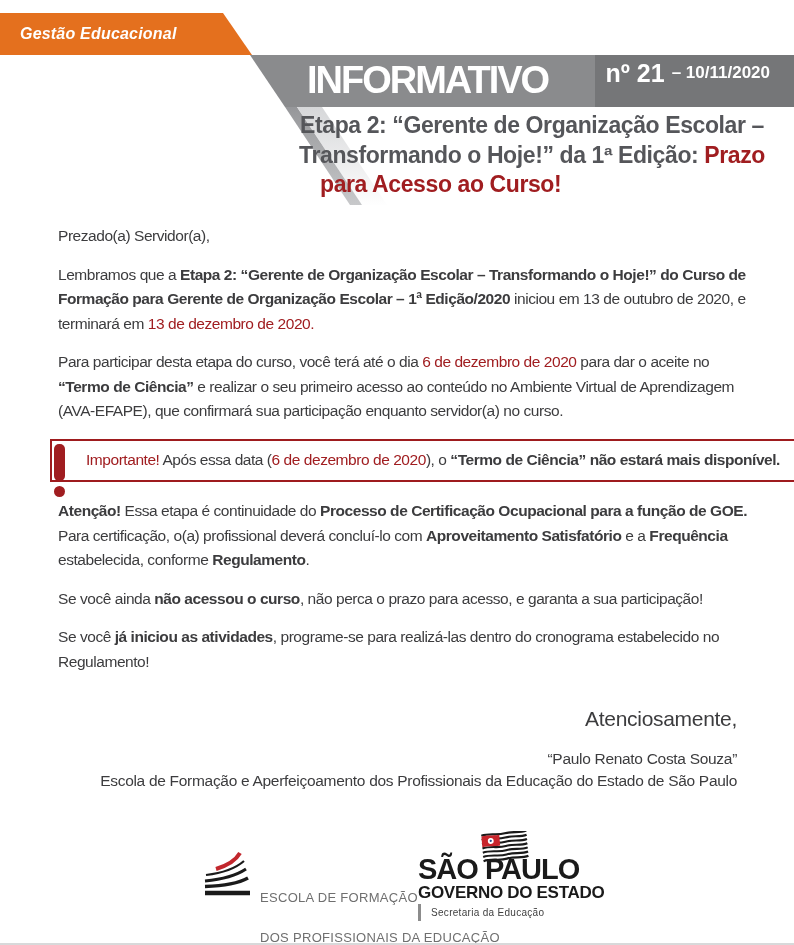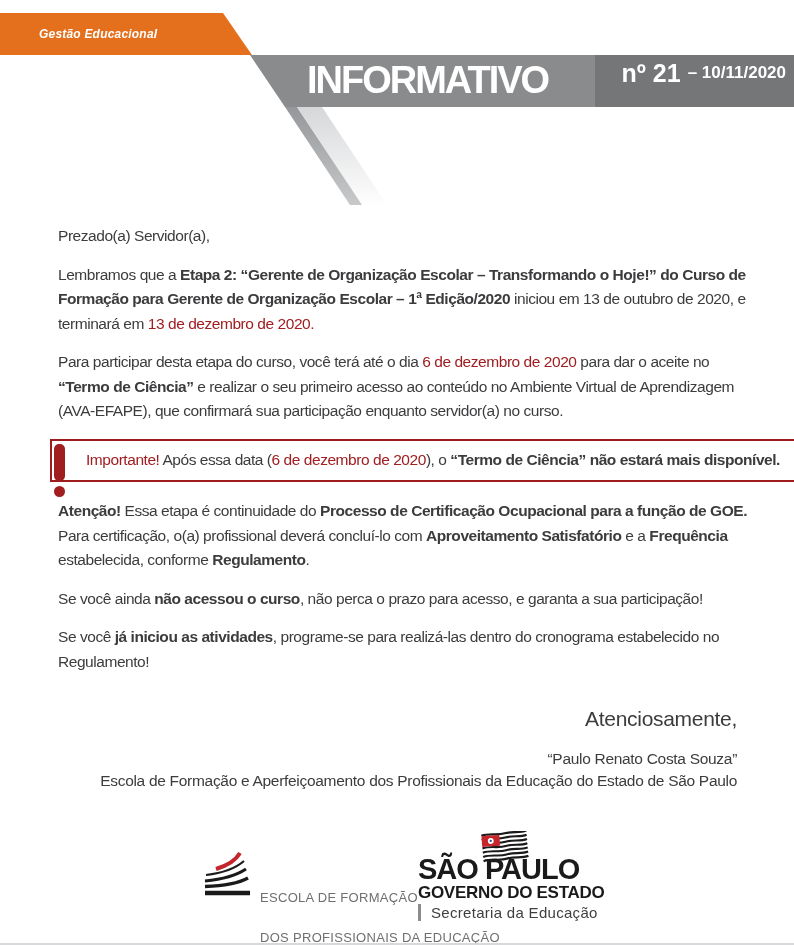--- a/index.html
+++ b/index.html
@@ -11,22 +11,22 @@
   }
 
   
   .banner {
     position:absolute; top:13px; left:0; width:252px; height:42px;
     background:#E4701E;
     -webkit-clip-path:polygon(0 0, 223px 0, 252px 42px, 0 42px);
     clip-path:polygon(0 0, 223px 0, 252px 42px, 0 42px);
   }
   .banner-label {
-    display:block; line-height:42px; padding-left:39px;
-    color:#ffffff; font-weight:bold; font-style:italic; font-size:12px;
+    display:block; line-height:42px; padding-left:20px;
+    color:#ffffff; font-weight:bold; font-style:italic; font-size:16px;
     letter-spacing:0.2px;
   }
 
   
   .band {
     position:absolute; top:55px; left:0; right:0; height:52px;
     background:#8A8B8D;
     -webkit-clip-path:polygon(250px 0, 794px 0, 794px 52px, 285px 52px);
     clip-path:polygon(250px 0, 794px 0, 794px 52px, 285px 52px);
   }
@@ -34,21 +34,21 @@
     position:absolute; top:55px; left:595px; right:0; height:52px;
     background:#757678;
   }
   .band-title {
     position:absolute; top:55px; left:307px; height:52px; line-height:51px;
     color:#ffffff; font-weight:bold; font-size:38px; letter-spacing:-2px;
   }
   .issue-text {
     position:absolute; top:55px; left:595px; right:0; height:36px;
     display:flex; align-items:center; justify-content:flex-end;
-    padding-right:8px; color:#ffffff; white-space:nowrap;
+    padding-right:24px; color:#ffffff; white-space:nowrap;
   }
   .issue-num { font-size:25px; font-weight:bold; }
   .issue-date { font-size:17px; font-weight:bold; margin-left:7px; }
 
   
   .tail { position:absolute; top:107px; left:280px; width:120px; height:100px; pointer-events:none; }
   .tail-dark {
     position:absolute; inset:0;
     background:linear-gradient(to bottom,#96979A,#C9CACC);
     -webkit-clip-path:polygon(5px 0, 17px 0, 82px 98px, 70px 98px);
@@ -132,21 +132,21 @@
   .gov-state {
     position:absolute; top:24px; left:0; font-size:29px; font-weight:bold;
     color:#1A1A1A; letter-spacing:-1px; line-height:30px; white-space:nowrap;
   }
   .gov-sub {
     position:absolute; top:53px; left:0; font-size:17px; font-weight:bold;
     color:#1A1A1A; letter-spacing:-0.3px; white-space:nowrap;
   }
   .gov-secr {
     position:absolute; top:74px; left:0; display:flex; align-items:center;
-    font-size:15px; color:#3F3F3F; letter-spacing:0.3px; white-space:nowrap;justify-content:flex-end;
+    font-size:10px; color:#3F3F3F; letter-spacing:0.3px; white-space:nowrap;justify-content:flex-end;
   }
   .gov-pipe { display:inline-block; width:3px; height:17px; background:#8C8C8C; margin-right:10px; }
 
   .bottom-edge { position:absolute; bottom:0; left:0; right:0; height:2px; background:#D8D9DA; }
 </style>
 </head>
 <body>
 
 <div class="page">
 
@@ -160,20 +160,25 @@
   <div class="issue-text">
     <span class="issue-num">nº 21</span>
     <span class="issue-date">– 10/11/2020</span>
   </div>
   <div class="tail">
     <div class="tail-dark"></div>
     <div class="tail-light"></div>
   </div>
 
 
+  <div class="headline">
+    <div class="hl-line hl-1"><span class="seg-g">Etapa 2: “Gerente de Organização Escolar –</span></div>
+    <div class="hl-line hl-2"><span class="seg-g">Transformando o Hoje!” da 1ª Edição: </span><span class="seg-r">Prazo</span></div>
+    <div class="hl-line hl-3"><span class="seg-r">para Acesso ao Curso!</span></div>
+  </div>
 
   <div class="bodytext">
     <p class="para"><span class="seg-n">Prezado(a) Servidor(a),</span></p>
     <p class="para"><span class="seg-n">Lembramos que a </span><span class="seg-b">Etapa 2: “Gerente de Organização Escolar – Transformando o Hoje!” do Curso de Formação para Gerente de Organização Escolar – 1ª Edição/2020</span><span class="seg-n"> iniciou em 13 de outubro de 2020, e terminará em </span><span class="seg-rb">13 de dezembro de 2020.</span></p>
     <p class="para"><span class="seg-n">Para participar desta etapa do curso, você terá até o dia </span><span class="seg-rb">6 de dezembro de 2020</span><span class="seg-n"> para dar o aceite no </span><span class="seg-b">“Termo de Ciência”</span><span class="seg-n"> e realizar o seu primeiro acesso ao conteúdo no Ambiente Virtual de Aprendizagem (AVA-EFAPE), que confirmará sua participação enquanto servidor(a) no curso.</span></p>
 
     <div class="imp-box">
       <div class="imp-icon">
         <div class="imp-bar"></div>
         <div class="imp-dot"></div>

